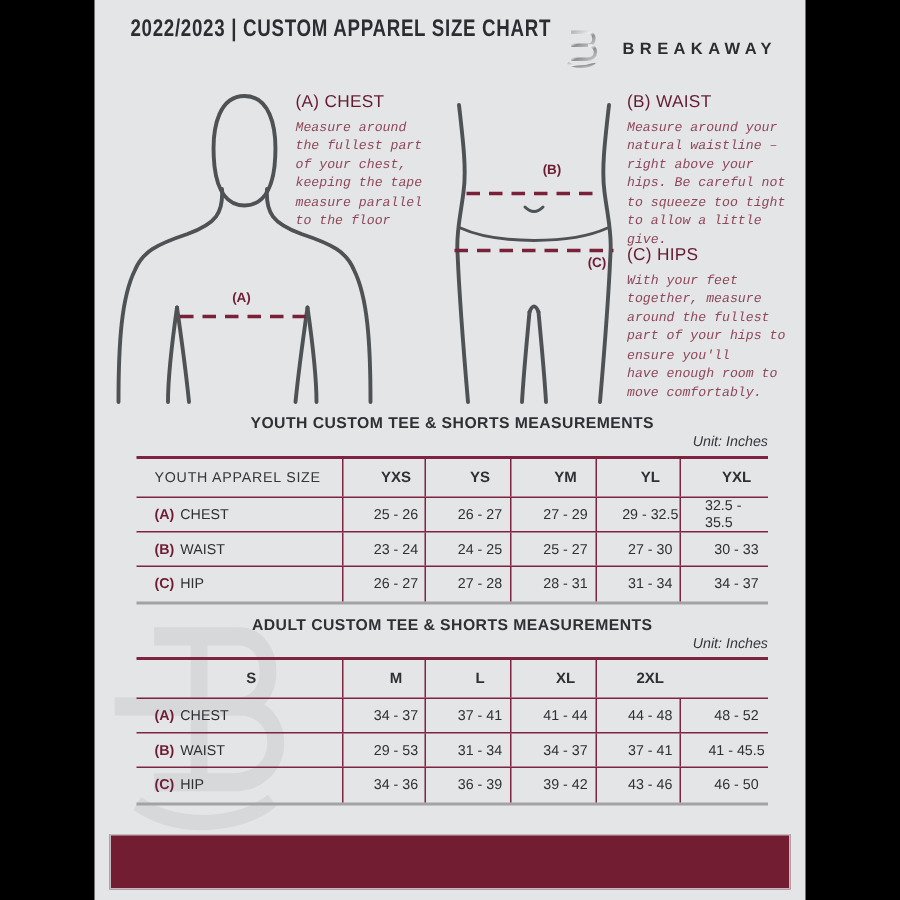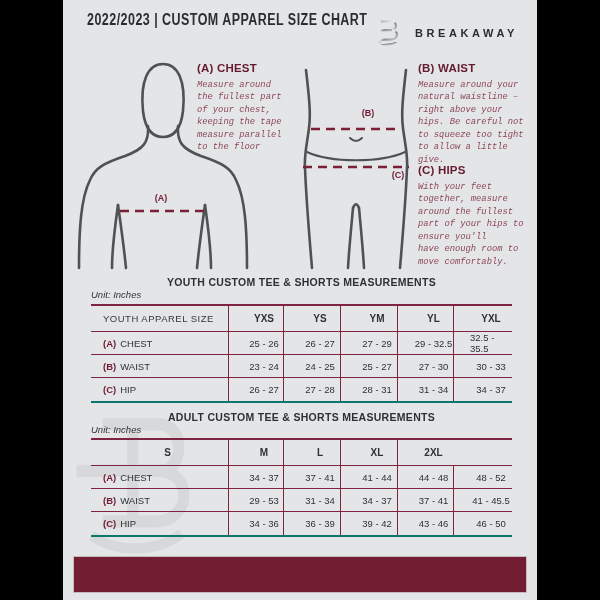--- a/index.html
+++ b/index.html
@@ -23,43 +23,43 @@
   .logo { left:311px; top:17px; width:30px; height:30px; }
   .brand {
     left:352px; top:27px; font-size:11px; font-weight:bold;
     letter-spacing:3.6px; color:#2b2e31; white-space:nowrap;
   }
 
   
   .diag-label {
     font-size:9px; font-weight:bold; color:#6e1c33; width:28px; text-align:center;
   }
-  .measure-block .m-title { font-size:11.5px; font-weight:bold; color:#651a30; letter-spacing:0.2px; }
+  .measure-block .m-title { font-size:11.5px; font-weight:normal; color:#651a30; letter-spacing:0.2px; }
   .measure-block .m-text {
     margin-top:5px; font-size:8.8px; font-style:italic; color:#8d4759;
     line-height:1.42; white-space:pre-line;font-family:Liberation Mono, monospace;
   }
   .mb-a { left:134px; top:62px; width:92px; }
   .mb-b { left:355px; top:62px; width:106px; }
   .mb-c { left:355px; top:164px; width:110px; }
 
   
   .sec-title {
     left:28px; width:421px; text-align:center; font-size:10.5px;
     font-weight:bold; color:#2e3133; letter-spacing:0.3px; z-index:2;
   }
   .sec-unit {
-    left:28px; width:421px; text-align:left; font-size:9.5px;
+    left:28px; width:421px; text-align:right; font-size:9.5px;
     font-style:italic; color:#34373a; z-index:2;
   }
 
   
   .size-table {
     left:28px; width:421px; border-top:2px solid #7e2340;
-    border-bottom:2px solid #0f766e; z-index:2;
+    border-bottom:2px solid #a3a3a3; z-index:2;
   }
   .t-row { display:grid; grid-template-columns:137px 55px 57px 57px 56px 59px; }
   .t-row.head { height:26px; border-bottom:1.5px solid #7e2340; }
   .t-row.data { height:23px; border-bottom:1.5px solid #7e2340; }
   .t-row.data:last-child { border-bottom:none; }
   .t-cell {
     display:flex; align-items:center; justify-content:center;
     font-size:9.5px; color:#2e3133;padding-left:16px;
   }
   .t-cell:not(:first-child) { border-left:1.5px solid #7e2340; }

